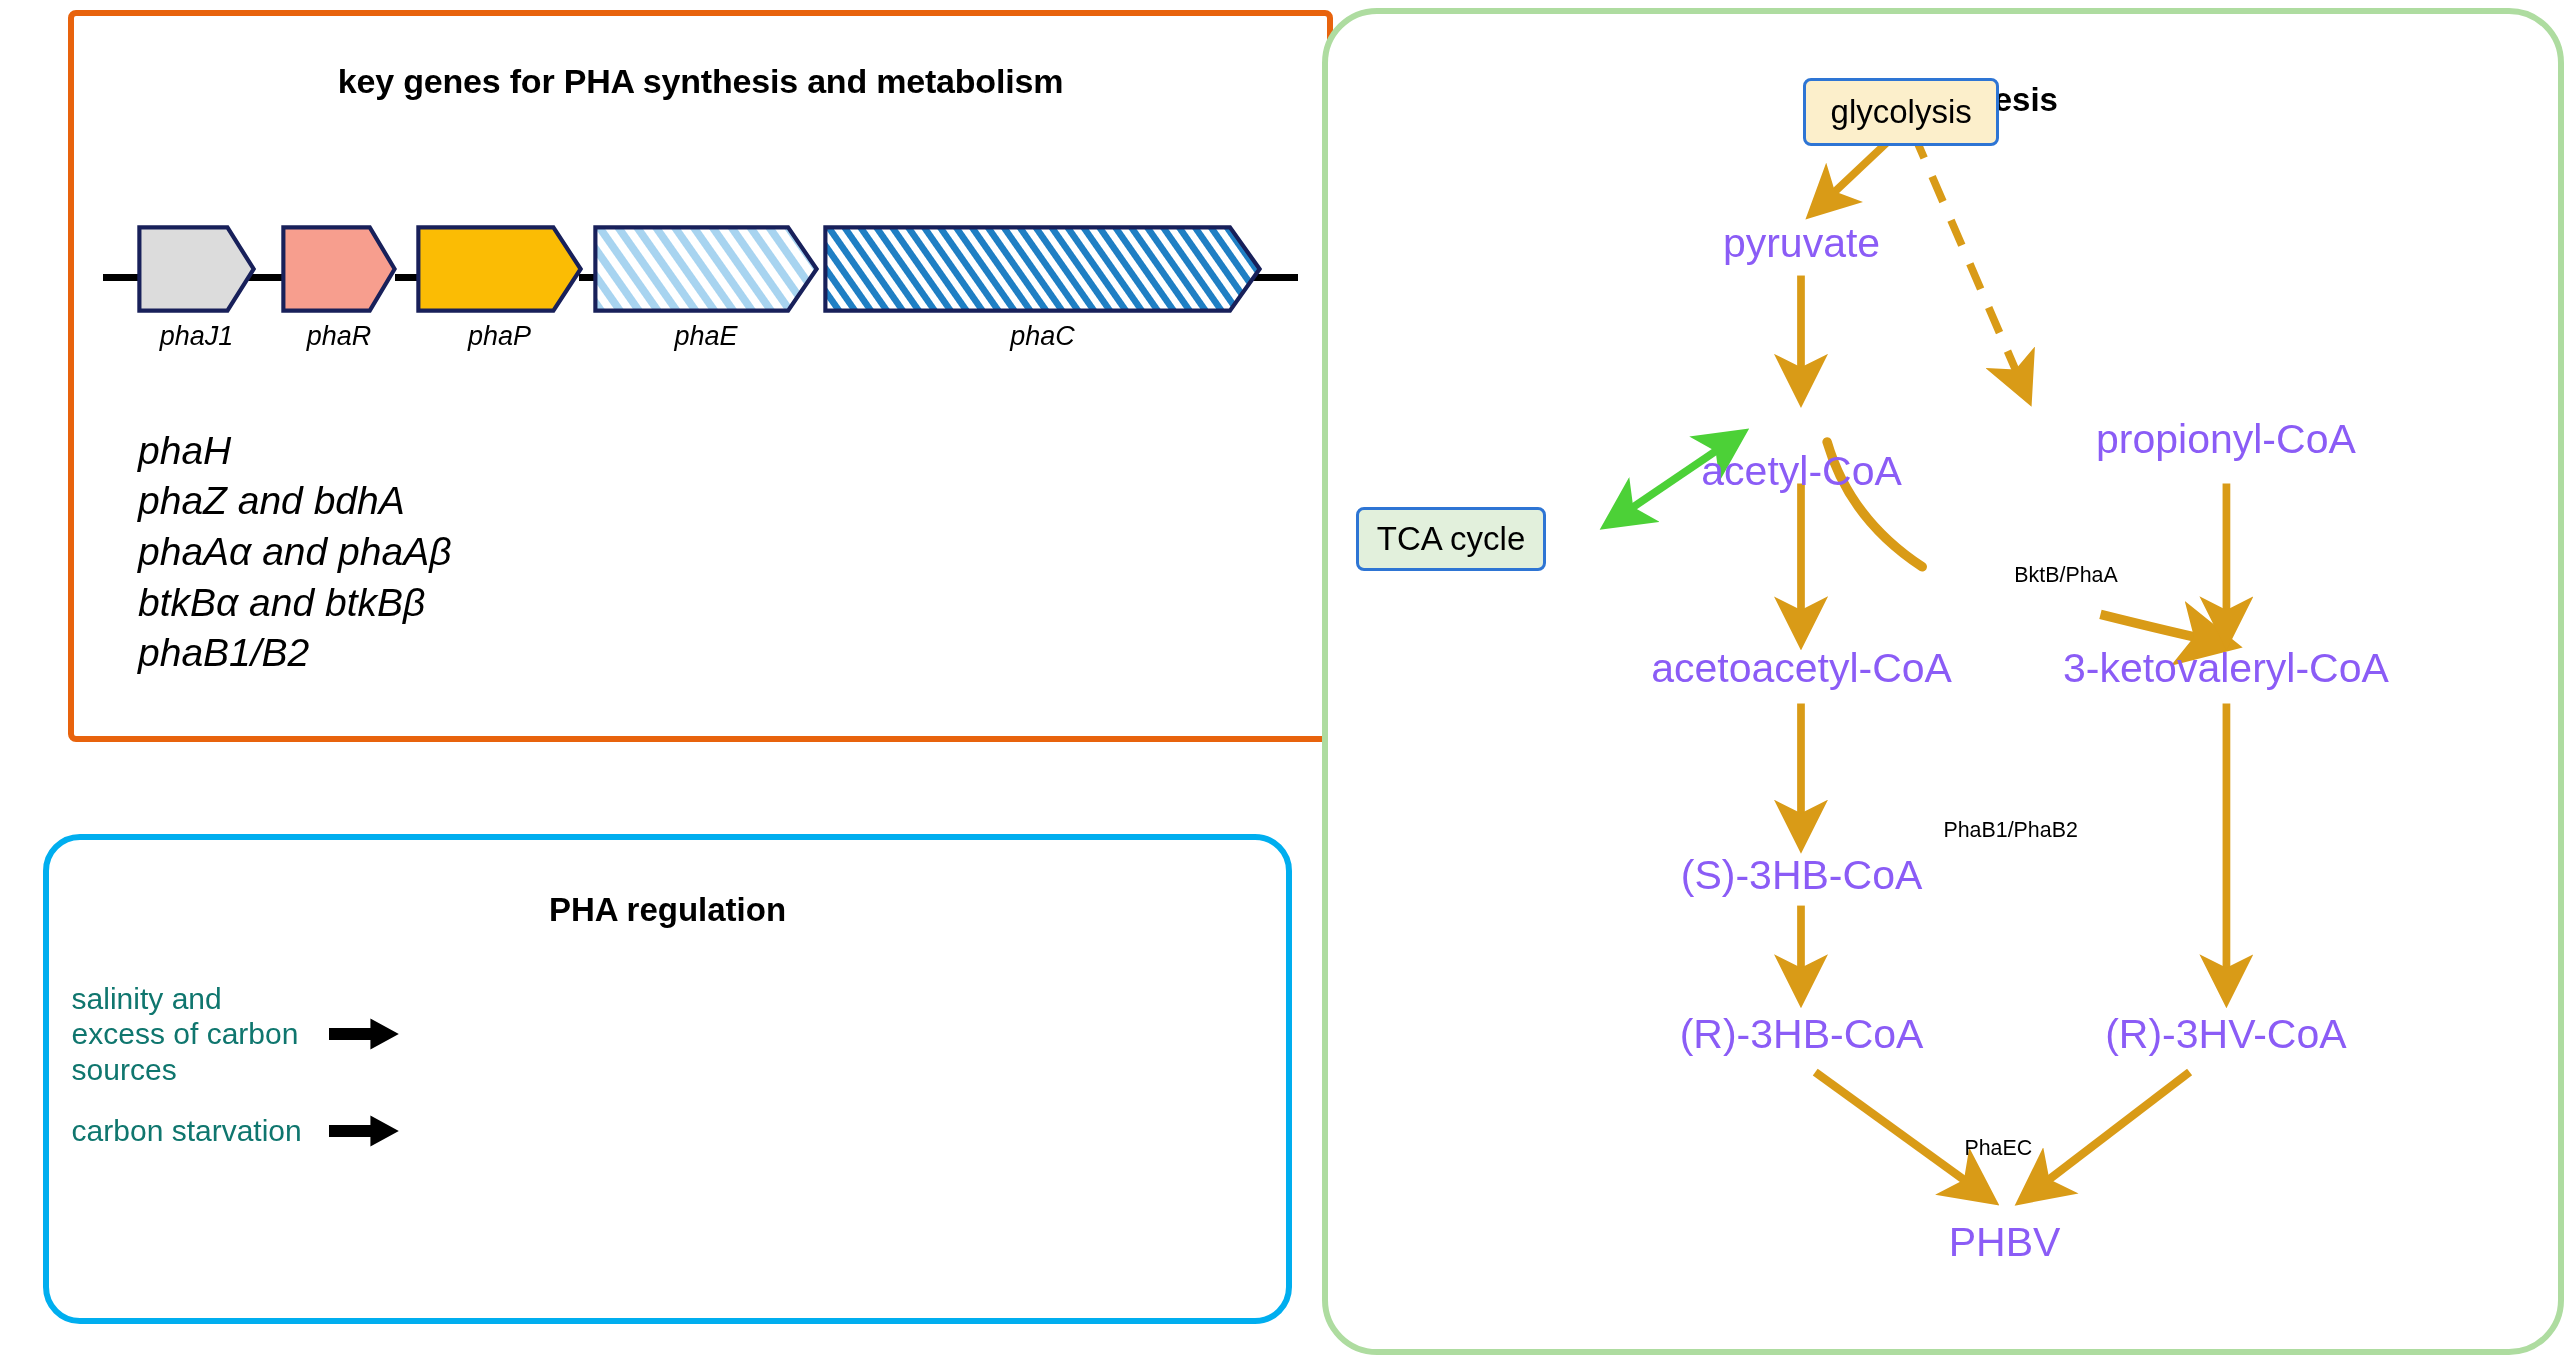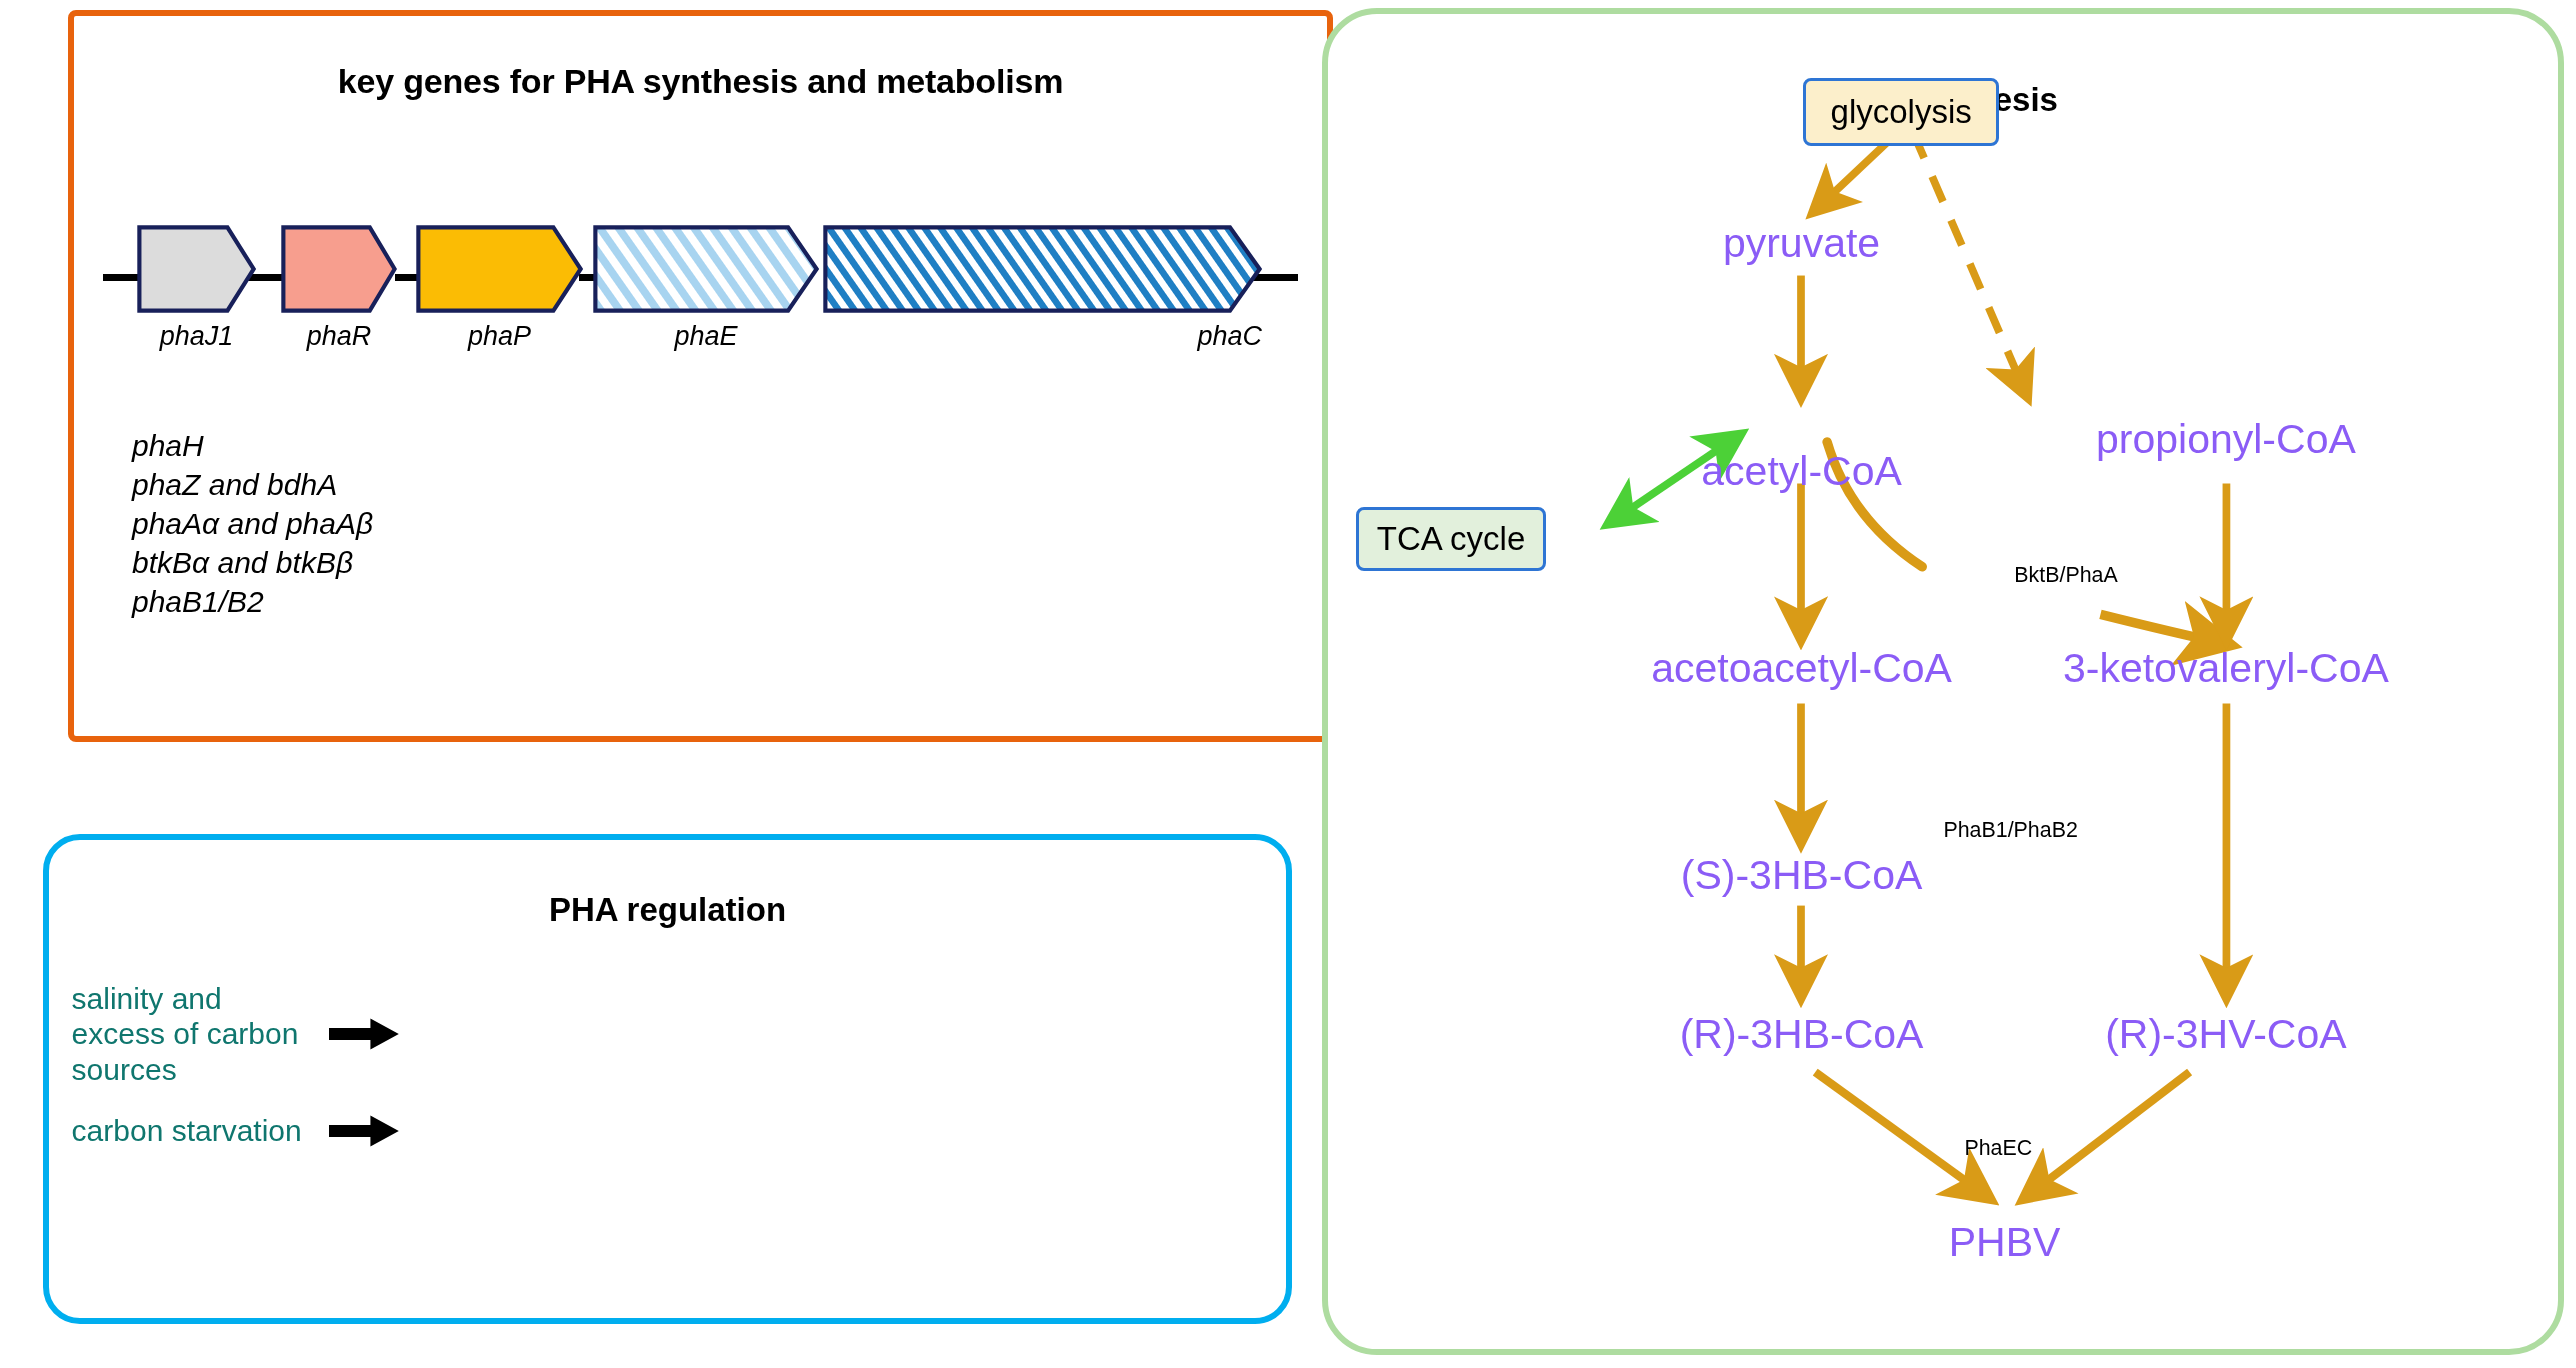--- a/index.html
+++ b/index.html
@@ -24,21 +24,21 @@
 
   
   #operon{position:absolute;left:0;top:196px;width:100%;height:131px;}
   .backbone{position:absolute;top:62px;height:7.1px;background:#000;}
   .gene{position:absolute;top:13px;height:88px;}
   .gene svg{display:block;width:100%;height:100%;}
   .gene-label{position:absolute;top:109px;font-style:italic;font-size:27px;
       color:#000;white-space:nowrap;text-align:center;}
 
   
-  #gene-list{position:absolute;left:58px;top:410px;font-size:30px;line-height:1.30;color:#000;}
+  #gene-list{position:absolute;left:64px;top:410px;font-size:39px;line-height:1.30;color:#000;}
   #gene-list div{white-space:nowrap;}
   #gene-list i{font-style:italic;}
 
   
   .reg-row{position:absolute;display:flex;align-items:center;}
   #reg-row-1{left:22.6px;top:141px;}
   #reg-row-2{left:22.6px;top:273px;}
   .reg-cond{font-size:30px;color:#0f766e;line-height:1.18;width:249px;}
   .blk-arrow{width:71px;height:36px;margin:0 8.3px;flex:none;}
   .reg-box{box-sizing:border-box;border:3px solid #2E75D4;border-radius:13px;
@@ -117,21 +117,21 @@
       <div class="gene" style="left:749px;width:439px;">
         <svg viewBox="0 0 740 148" preserveAspectRatio="none">
           <polygon points="4,4 686,4 736,74 686,144 4,144" fill="url(#hatchDark)" stroke="#18205A" stroke-width="7"></polygon>
         </svg>
       </div>
 
       <div class="gene-label" style="left:63px;width:119px;">phaJ1</div>
       <div class="gene-label" style="left:207px;width:116px;">phaR</div>
       <div class="gene-label" style="left:342px;width:167px;">phaP</div>
       <div class="gene-label" style="left:519px;width:226px;">phaE</div>
-      <div class="gene-label" style="left:749px;width:439px;text-align:right;">phaC</div>
+      <div class="gene-label" style="left:749px;width:439px;">phaC</div>
     </div>
 
     <div id="gene-list">
       <div><i>phaH</i></div>
       <div><i>phaZ and bdhA</i></div>
       <div><i>phaAα and phaAβ</i></div>
       <div><i>btkBα and btkBβ</i></div>
       <div><i>phaB1/B2</i></div>
     </div>
   </div>

